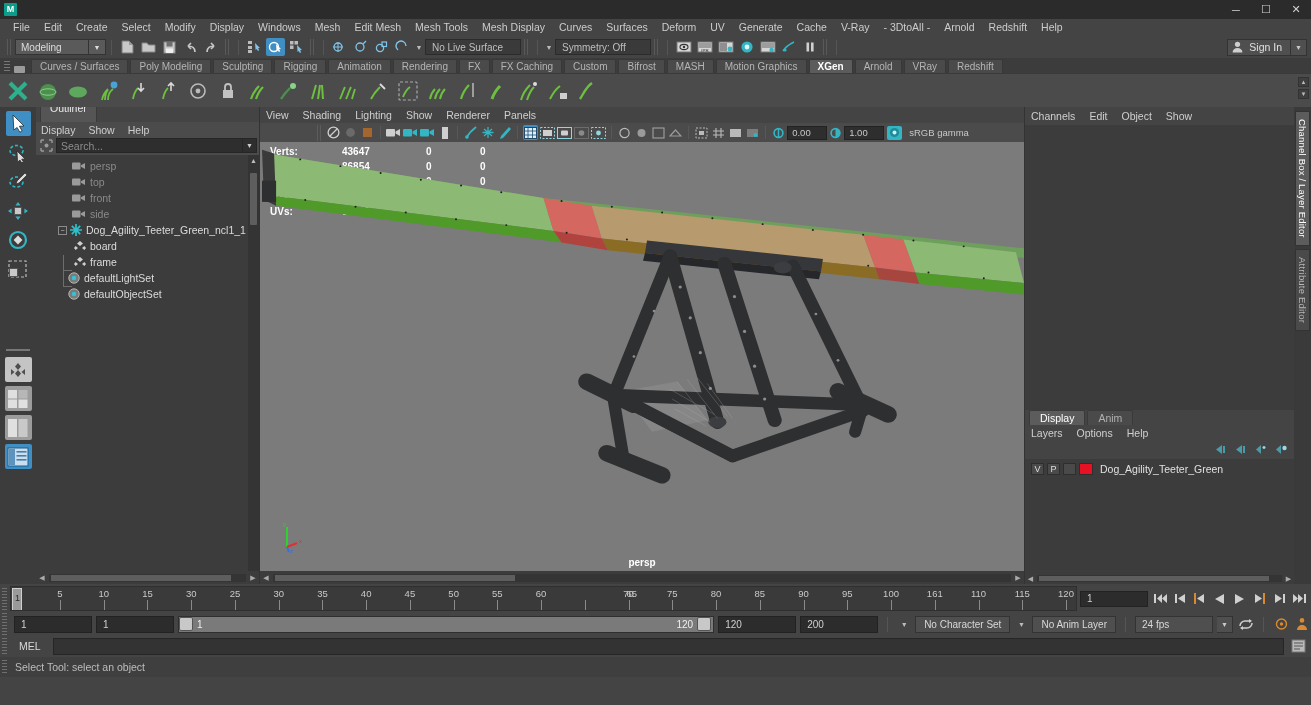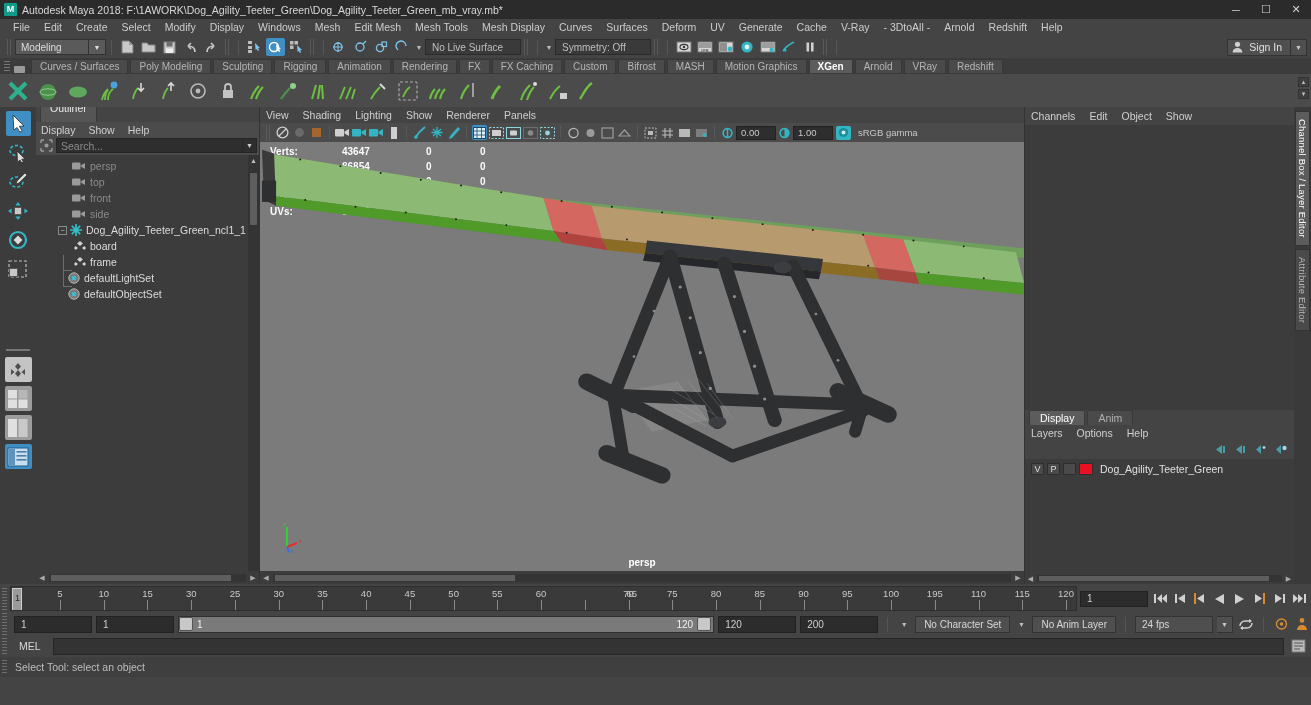--- a/index.html
+++ b/index.html
@@ -118,21 +118,21 @@
   #oscroll .arw{height:11px;display:flex;align-items:center;justify-content:center;font-size:7px;color:#bbb;}
   #ohbar{height:13px;background:#3c3c3c;display:flex;align-items:center;}
   #ohbar .arw{width:12px;text-align:center;font-size:7px;color:#aaa;}
   #ohbar .track{flex:1;height:8px;background:#343434;margin:0 1px;position:relative;}
   #ohbar .track i{position:absolute;left:2px;top:1px;width:180px;height:6px;background:#5e5e5e;}
 
   
   #vpwrap{flex:1;display:flex;flex-direction:column;background:#444;}
   #vpmenu{height:16px;display:flex;align-items:center;padding-left:6px;background:#444;}
   #vpmenu span{font-size:10.5px;color:#cfcfcf;margin-right:14px;}
-  #vptool{height:19px;display:flex;align-items:center;background:#4b4b4b;padding-left:3px;}
+  #vptool{height:19px;display:flex;align-items:center;background:#4b4b4b;padding-left:3px;justify-content:center;}
   .vbtn{width:15px;height:15px;margin:0 1px;display:flex;align-items:center;justify-content:center;border-radius:2px;}
   .vbtn.on{background:#3f8fc4;}
   .vsep{width:1px;height:13px;background:#3a3a3a;margin:0 4px;border-right:1px solid #585858;}
   .vfield{background:#2e2e2e;border:1px solid #222;height:14px;font-size:9.5px;color:#c8c8c8;
      padding:0 4px;display:flex;align-items:center;min-width:40px;}
   #gammabtn{background:#33b5c4;width:15px;height:14px;border-radius:2px;display:flex;
      align-items:center;justify-content:center;margin:0 3px;}
   #viewport{flex:1;background:#7b7b7b;position:relative;overflow:hidden;}
   #hud{position:absolute;left:10px;top:4px;font-size:10.5px;color:#ffffff;font-weight:bold;}
   #hud table{border-collapse:collapse;}
@@ -219,21 +219,20 @@
   #statusbar{height:20px;background:#3f3f3f;display:flex;align-items:center;padding-left:2px;}
   #statusbar .sgrip{width:5px;height:15px;margin-right:8px;
      background:repeating-linear-gradient(to bottom,#6f6f6f 0 1px,transparent 1px 3px);}
   #statusbar .stext{font-size:10.5px;color:#bdbdbd;}
 </style>
 </head>
 <body>
 
 <div id="titlebar">
   <div class="applogo">M</div>
-  <div class="ttext">Autodesk Maya 2018: F:\1AWORK\Dog_Agility_Teeter_Green\Dog_Agility_Teeter_Green_mb_vray.mb*</div>
   <div id="winbtns">
     <div>─</div>
     <div>☐</div>
     <div class="close">✕</div>
   </div>
 </div>
 
 <div id="menubar">
   <div class="mi">File</div>
   <div class="mi">Edit</div>
@@ -1181,21 +1180,21 @@
       <div class="tlabel" style="left: 705.084px;">80</div>
       <div class="tick" style="left: 748.824px;"></div>
       <div class="tlabel" style="left: 748.824px;">85</div>
       <div class="tick" style="left: 792.563px;"></div>
       <div class="tlabel" style="left: 792.563px;">90</div>
       <div class="tick" style="left: 836.303px;"></div>
       <div class="tlabel" style="left: 836.303px;">95</div>
       <div class="tick" style="left: 880.042px;"></div>
       <div class="tlabel" style="left: 880.042px;">100</div>
       <div class="tick" style="left: 923.782px;"></div>
-      <div class="tlabel" style="left: 923.782px;">195</div>
+      <div class="tlabel" style="left: 923.782px;">161</div>
       <div class="tick" style="left: 967.521px;"></div>
       <div class="tlabel" style="left: 967.521px;">110</div>
       <div class="tick" style="left: 1011.26px;"></div>
       <div class="tlabel" style="left: 1011.26px;">115</div>
       <div class="tick" style="left: 1055px;"></div>
       <div class="tlabel" style="left: 1055px;">120</div>
     </div>
   <div id="tsright">
     <div class="curframe">1</div>
     <div class="pbtn">

